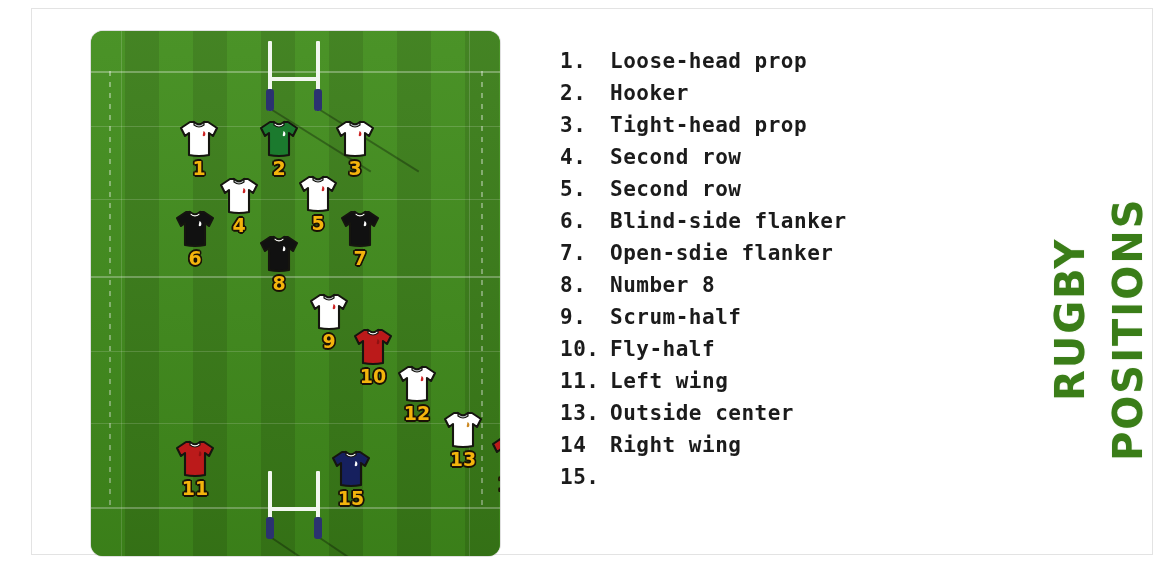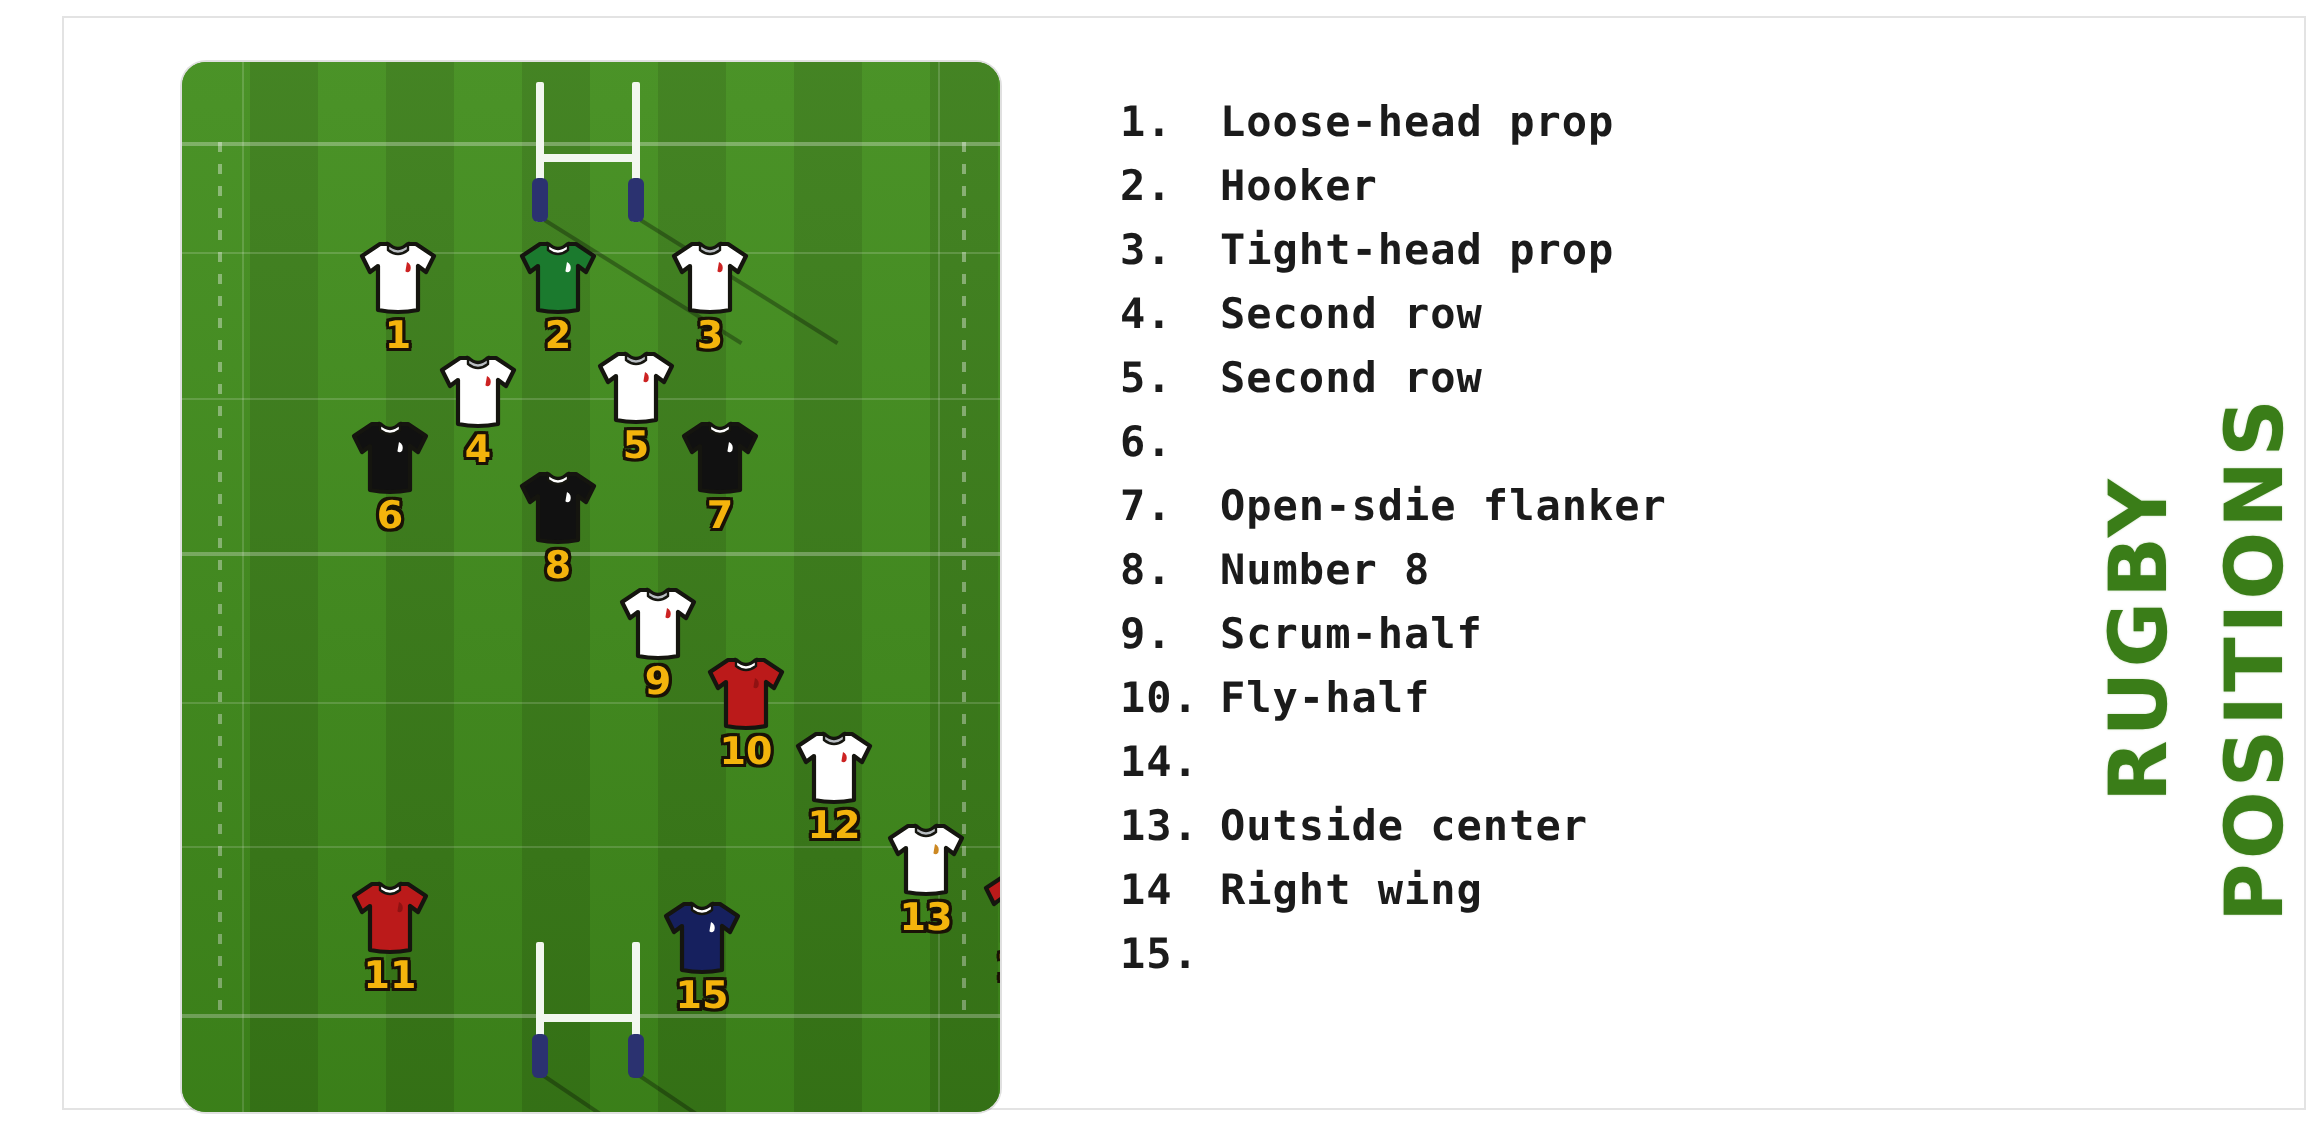--- a/index.html
+++ b/index.html
@@ -400,39 +400,41 @@
         <div class="list-row">
           <span class="list-num">4.</span>
           <span class="list-label">Second row</span>
         </div>
         <div class="list-row">
           <span class="list-num">5.</span>
           <span class="list-label">Second row</span>
         </div>
         <div class="list-row">
           <span class="list-num">6.</span>
+          <span class="list-label">Blind-side flanker</span>
         </div>
         <div class="list-row">
           <span class="list-num">7.</span>
           <span class="list-label">Open-sdie flanker</span>
         </div>
         <div class="list-row">
           <span class="list-num">8.</span>
           <span class="list-label">Number 8</span>
         </div>
         <div class="list-row">
           <span class="list-num">9.</span>
           <span class="list-label">Scrum-half</span>
         </div>
         <div class="list-row">
           <span class="list-num">10.</span>
           <span class="list-label">Fly-half</span>
         </div>
         <div class="list-row">
-          <span class="list-num">14.</span>
+          <span class="list-num">11.</span>
+          <span class="list-label">Left wing</span>
         </div>
         <div class="list-row">
           <span class="list-num">13.</span>
           <span class="list-label">Outside center</span>
         </div>
         <div class="list-row">
           <span class="list-num">14</span>
           <span class="list-label">Right wing</span>
         </div>
         <div class="list-row">

